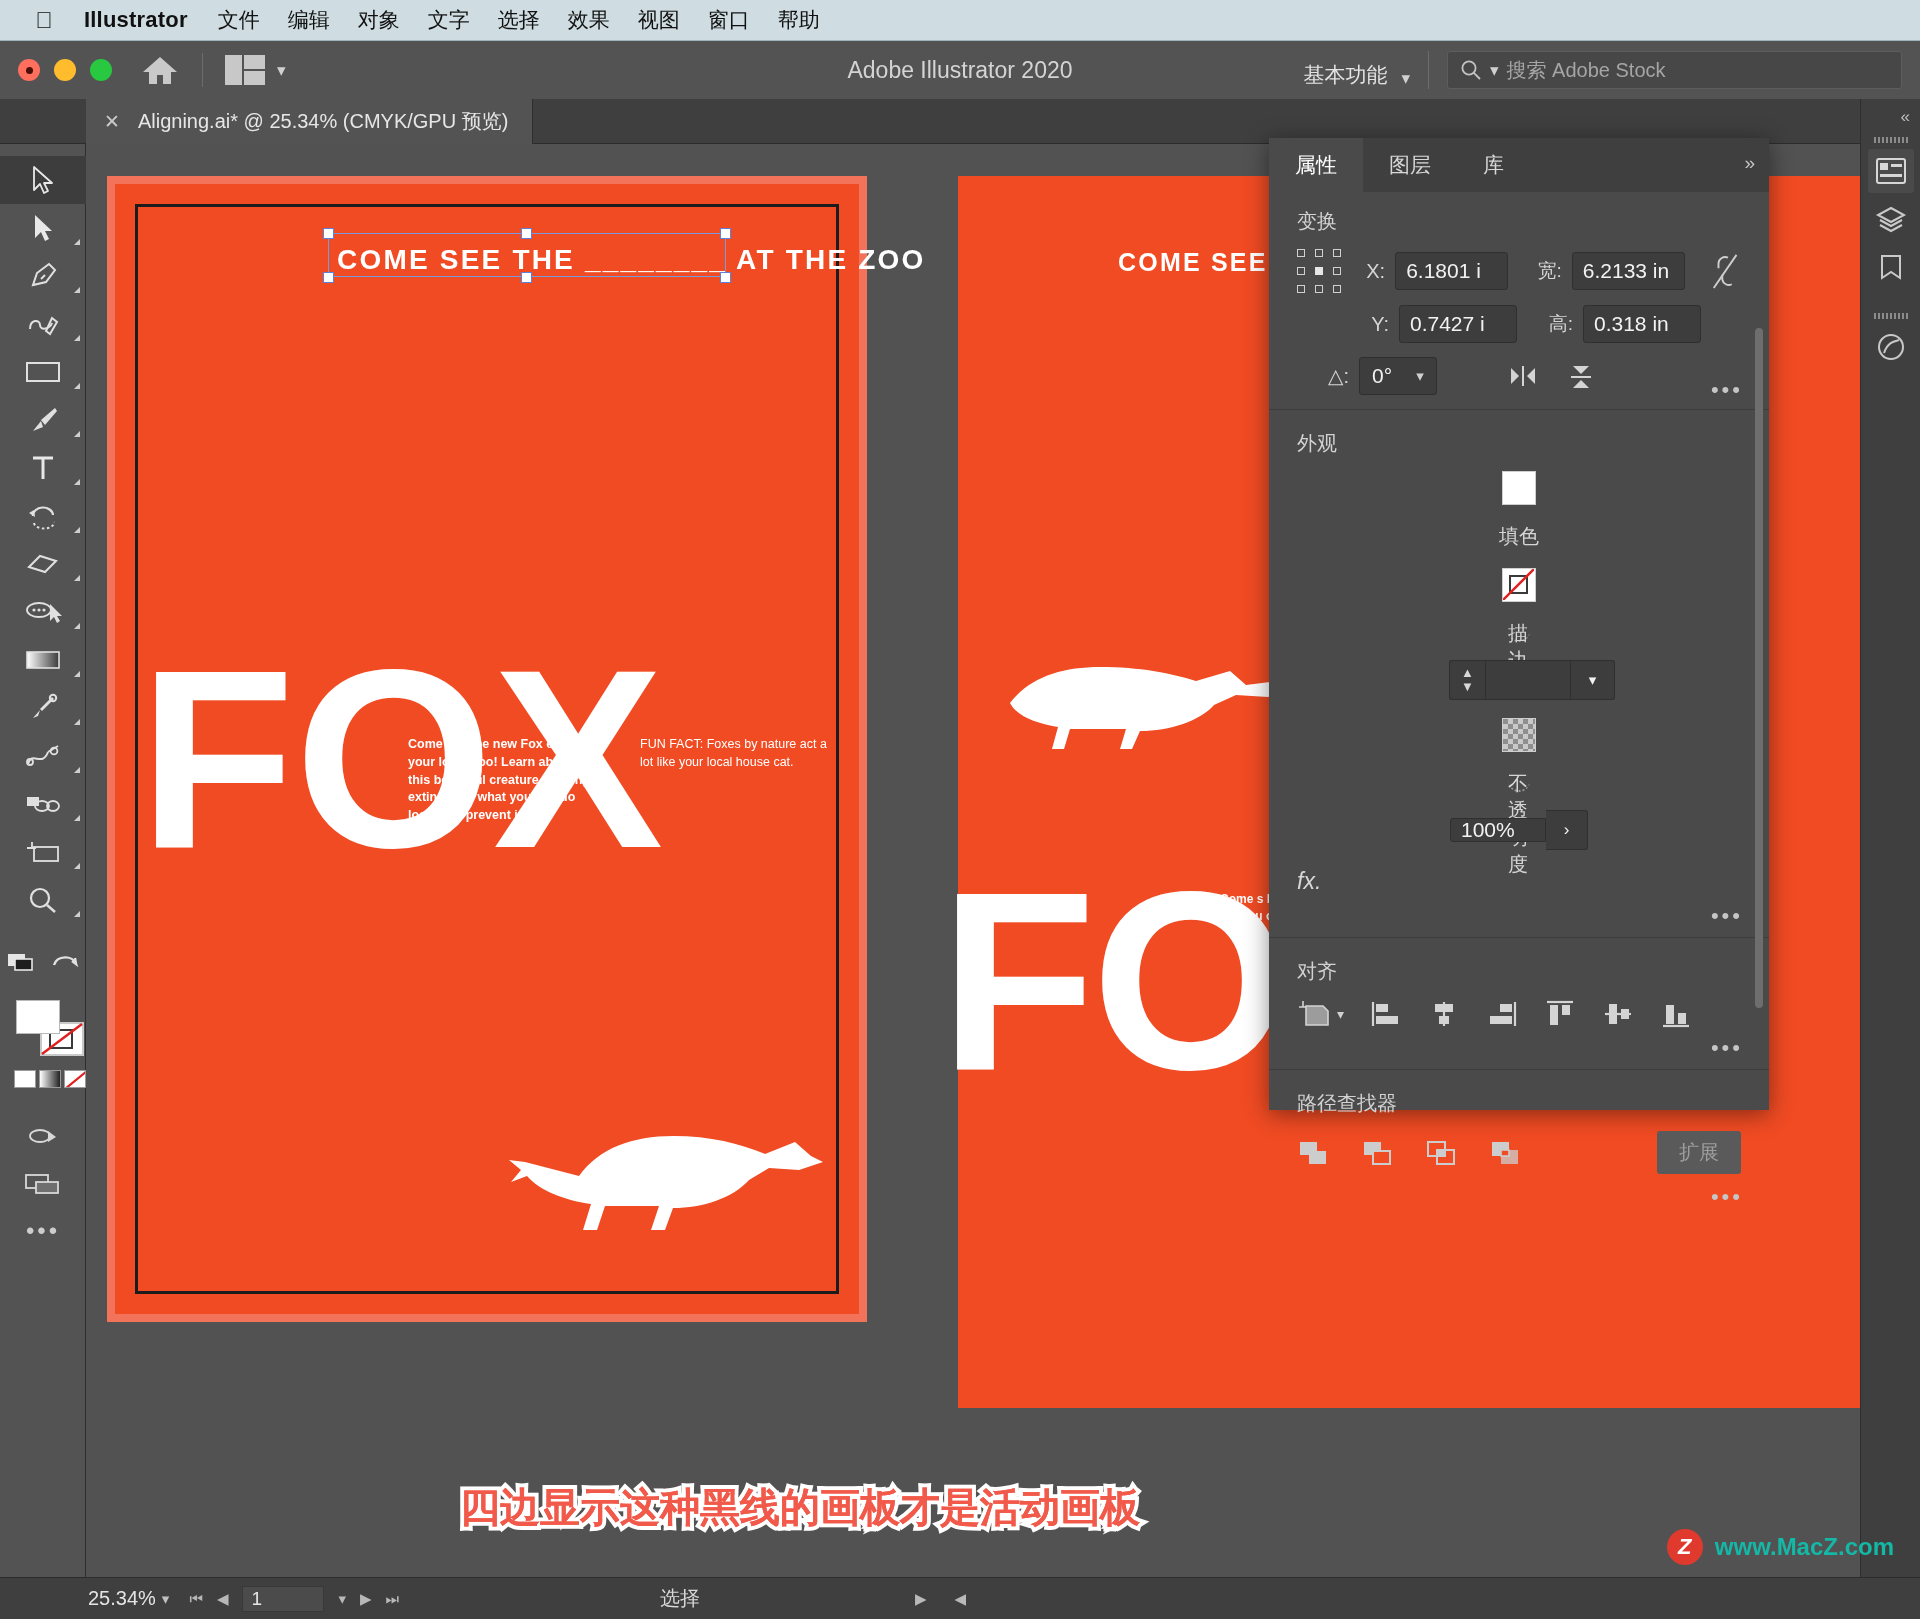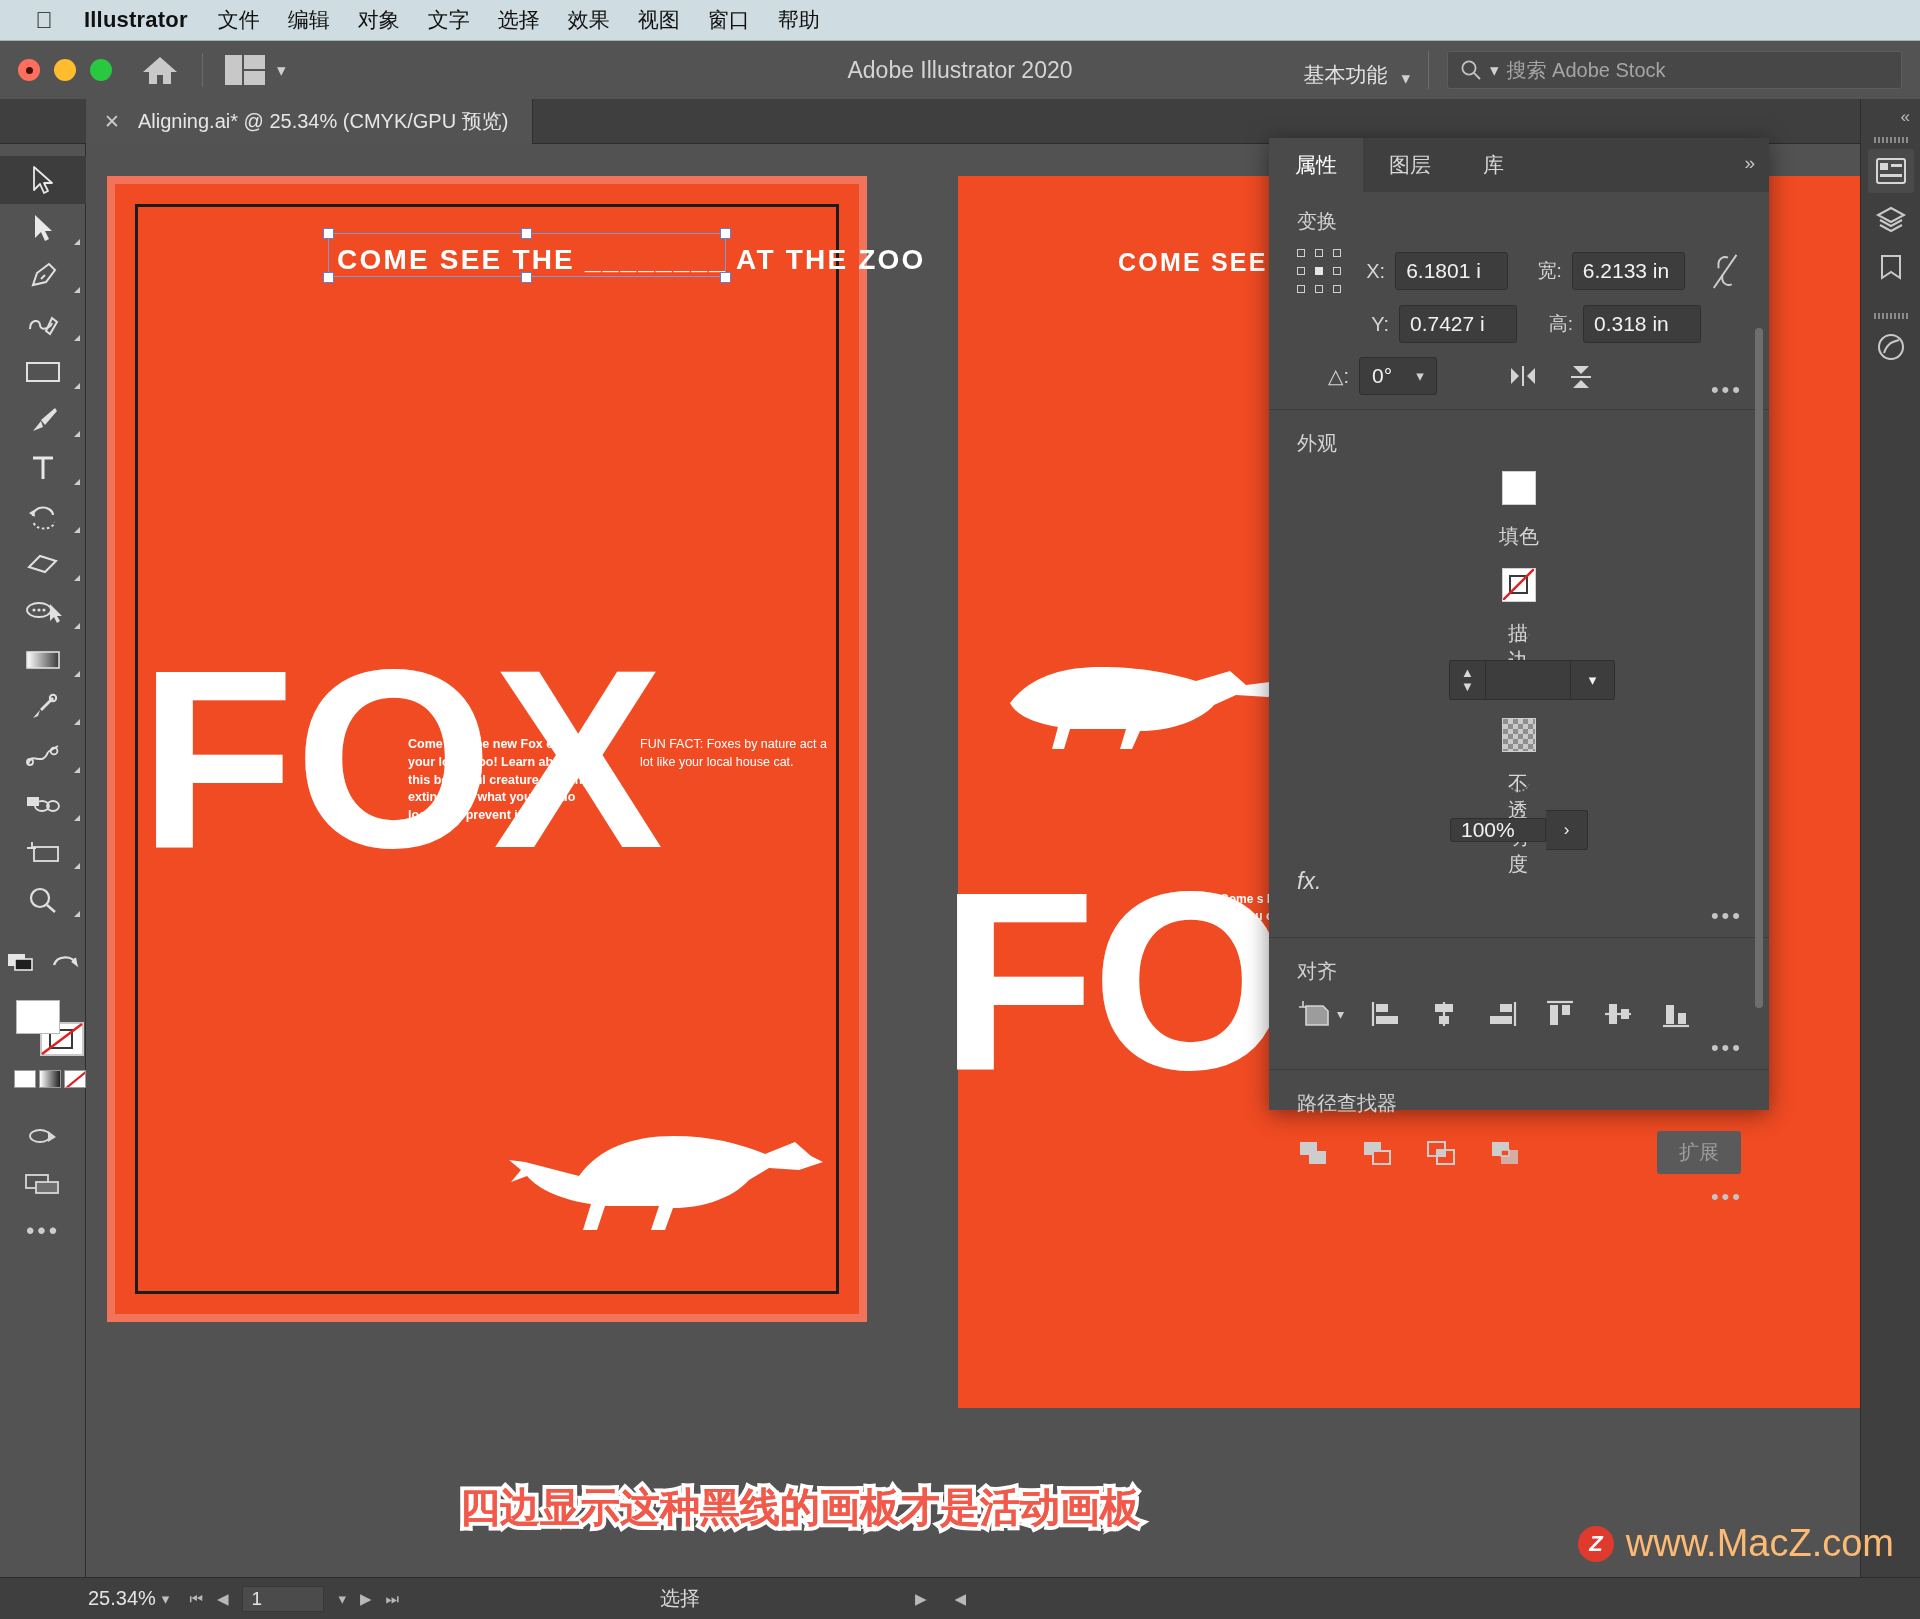--- a/index.html
+++ b/index.html
@@ -186,21 +186,21 @@
     position: absolute; left: 460px; top: 1480px; font-size: 40px; font-weight: bold;
     color: #f15a4a; white-space: nowrap;
     -webkit-text-stroke: 8px #ffffff; paint-order: stroke fill;
   }
   .annot-top { position:absolute; left:460px; top:1480px; font-size:40px;font-weight:bold;color:#f15a4a;white-space:nowrap;}
 
   
   .wm { position: absolute; right: 26px; bottom: 54px; display: flex; align-items: center; gap: 12px; }
   .wm .zz { width: 36px; height: 36px; border-radius: 50%; background: #e03a2f; color: #fff;
             display:flex;align-items:center;justify-content:center;font-size:22px;font-weight:bold;font-style:italic;}
-  .wm .txt { font-size: 38px; color: #fdba74; font-weight: normal; }
+  .wm .txt { font-size: 24px; color: #14b8a6; font-weight: bold; }
 </style>
 </head>
 <body>
 
 <div id="app">
 
   <div class="macbar">
     <div class="apple-logo"></div>
     <div class="appname">Illustrator</div>
     <div class="mitem">文件</div>

